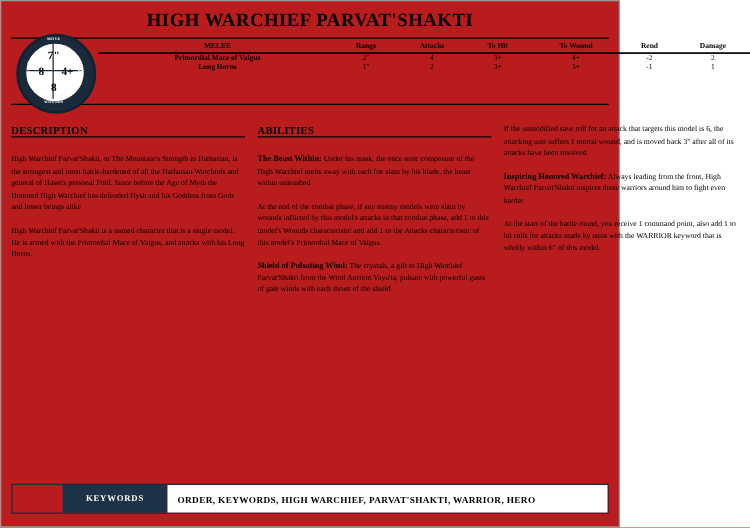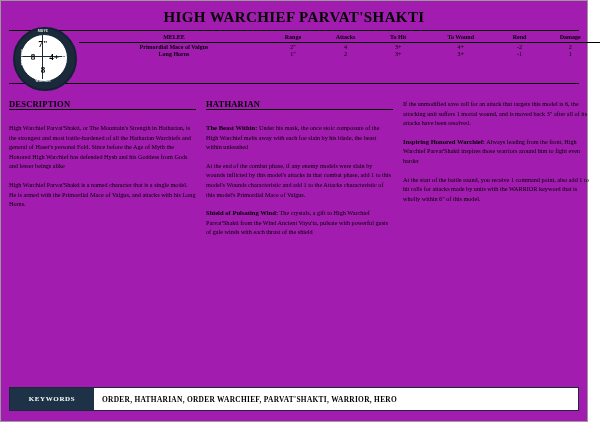--- a/index.html
+++ b/index.html
@@ -9,25 +9,25 @@
   body {
     width: 600px;
     height: 422px;
     background: #ffffff;
     font-family: "Liberation Serif", serif;
     color: #000000;
     overflow: hidden;
   }
   .page {
     position: relative;
-    width: 588px;
+    width: 496px;
     height: 422px;
     box-sizing: border-box;
     border: 1px solid #9a9a9a;
-    background: #a21caf;
+    background: #b91c1c;
   }
   
   .title {
     text-align: center;
     font-size: 15px;
     font-weight: bold;
     letter-spacing: 0.4px;
     padding-top: 8px;
     padding-bottom: 4px;
   }
@@ -167,20 +167,21 @@
   
   .kwbar {
     position: absolute;
     left: 8px;
     right: 8px;
     bottom: 10px;
     height: 22px;
     display: flex;
     align-items: stretch;
     border: 1px solid #1a2a3a;
+    padding-left: 40px;
   }
   .kwlabel {
     background: #1d3147;
     color: #ffffff;
     font-size: 7px;
     font-weight: bold;
     letter-spacing: 0.6px;
     display: flex;
     align-items: center;
     justify-content: center;
@@ -259,21 +260,21 @@
 
   <div class="body">
 
     <div class="col left">
       <div class="sechead sechead-rule">DESCRIPTION</div>
       <p class="txt">High Warchief Parvat'Shakti, or The Mountain's Strength in Hatharian, is the strongest and most battle-hardened of all the Hatharian Warchiefs and general of Haset's personal Fold. Since before the Age of Myth the Honored High Warchief has defended Hysh and his Goddess from Gods and lesser beings alike</p>
       <p class="txt">High Warchief Parvat'Shakti is a named character that is a single model. He is armed with the Primordial Mace of Valgus, and attacks with his Long Horns.</p>
     </div>
 
     <div class="col mid">
-      <div class="sechead sechead-rule">HATHARIAN</div>
+      <div class="sechead sechead-rule">ABILITIES</div>
       <p class="txt">
         <span class="abname">The Beast Within:</span>
         <span>Under his mask, the once stoic composure of the High Warchief melts away with each foe slain by his blade, the beast within unleashed</span>
       </p>
       <p class="txt">
         <span>At the end of the combat phase, if any enemy models were slain by wounds inflicted by this model's attacks in that combat phase, add 1 to this model's Wounds characteristic and add 1 to the Attacks characteristic of this model's Primordial Mace of Valgus.</span>
       </p>
       <p class="txt">
         <span class="abname">Shield of Pulsating Wind:</span>
         <span>The crystals, a gift to High Warchief Parvat'Shakti from the Wind Ancient Vayu'ta, pulsate with powerful gusts of gale winds with each thrust of the shield</span>
@@ -290,16 +291,16 @@
       </p>
       <p class="txt">
         <span>At the start of the battle round, you receive 1 command point, also add 1 to hit rolls for attacks made by units with the WARRIOR keyword that is wholly within 6" of this model.</span>
       </p>
     </div>
 
   </div>
 
   <div class="kwbar">
     <div class="kwlabel">KEYWORDS</div>
-    <div class="kwlist">ORDER, HATHARIAN, ORDER WARCHIEF, PARVAT'SHAKTI, WARRIOR, HERO</div>
+    <div class="kwlist">ORDER, KEYWORDS, HIGH WARCHIEF, PARVAT'SHAKTI, WARRIOR, HERO</div>
   </div>
 
 </div>
 
 </body></html>

